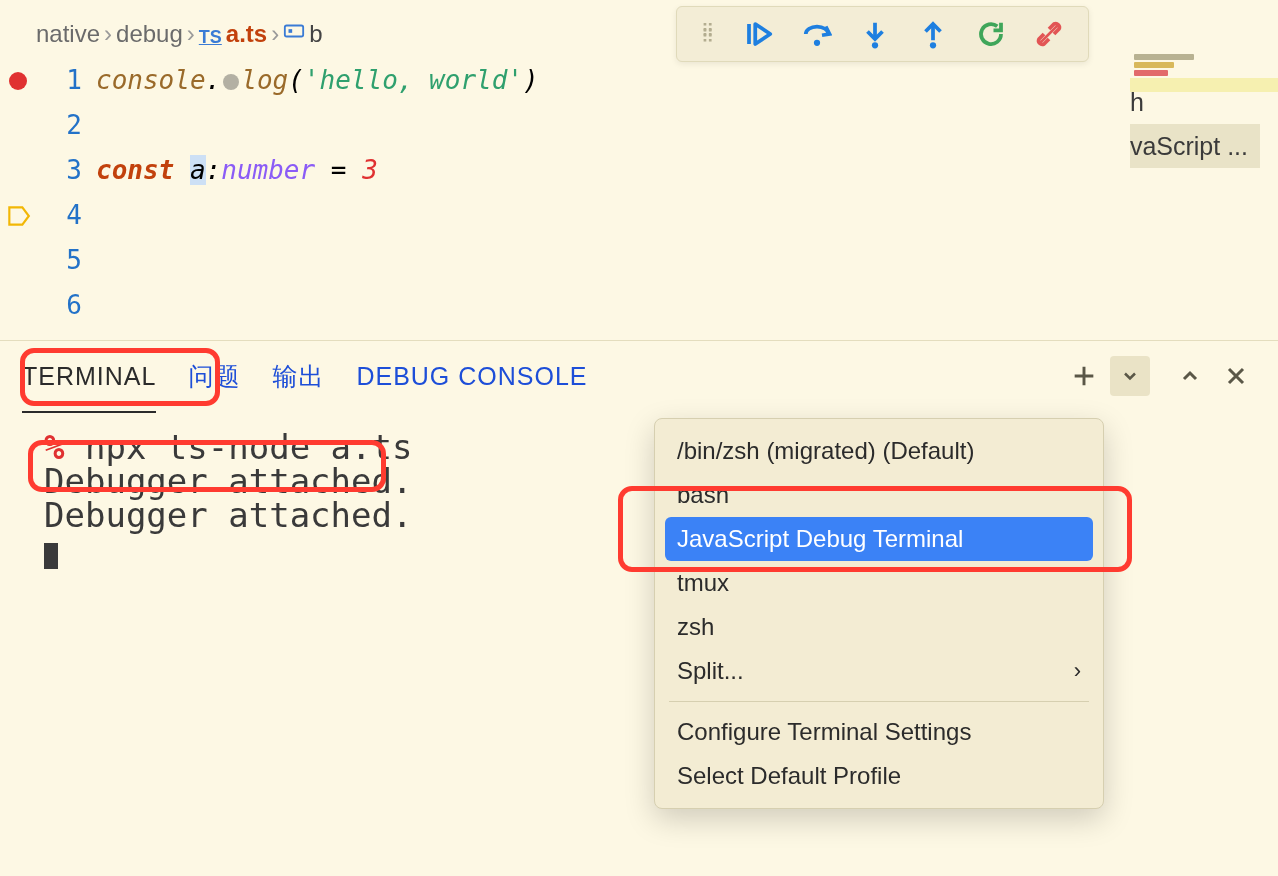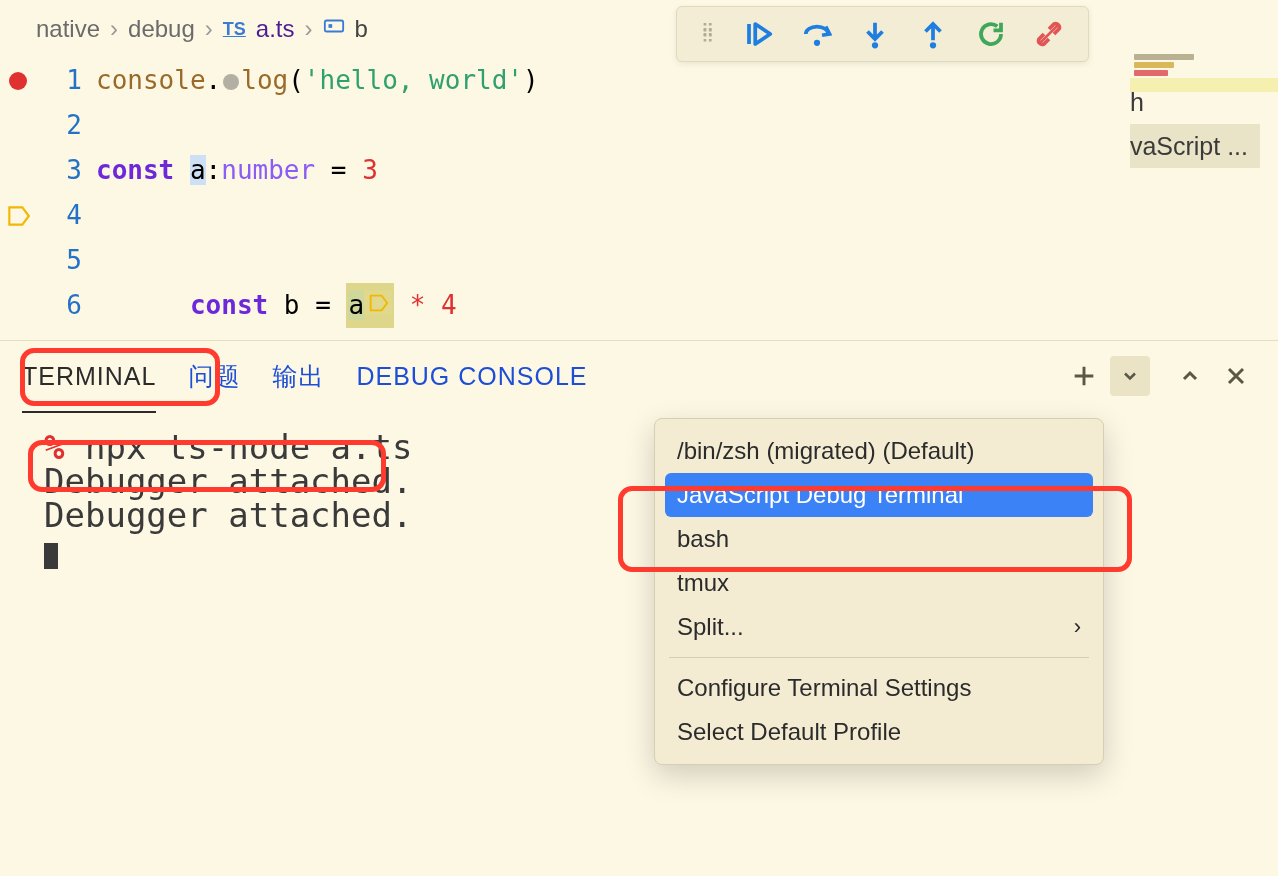--- a/index.html
+++ b/index.html
@@ -1,43 +1,43 @@
 <!DOCTYPE html>
 <html><head>
 <meta charset="utf-8">
 <style>
   * { box-sizing: border-box; margin: 0; padding: 0; }
   html, body { width: 1278px; height: 876px; font-family: -apple-system, "Segoe UI", sans-serif; background: #fdf8e4; overflow: hidden; }
   .mono { font-family: "Menlo", "Consolas", monospace; }
 
   
   .breadcrumb {
-    display: flex; align-items: center; gap: 10px;
+    display: flex; align-items: flex-end; gap: 4px;
     padding: 10px 20px 0 36px; height: 48px;
     font-size: 24px; color: #6b6b6b;
   }
   .breadcrumb .sep { color: #9a9a9a; }
   .breadcrumb .ts-badge { color: #3a7bd5; font-weight: 700; font-size: 18px; text-decoration: underline; }
-  .breadcrumb .file { color: #4c1d95; }
+  .breadcrumb .file { color: #c2410c; font-weight: bold; }
   .breadcrumb .sym-icon { color: #3a7bd5; font-size: 22px; }
   .breadcrumb .sym { color: #444; }
 
   
   .editor-wrap { position: relative; display: flex; height: 292px; }
   .gutter-breakpoints { width: 36px; padding-top: 10px; }
   .gutter-breakpoints div { height: 45px; display:flex; align-items:center; justify-content:center; }
   .bp-red { width: 18px; height: 18px; border-radius: 50%; background: #e03131; }
   .bp-arrow { fill:none; stroke:#f2b705; stroke-width:2; }
 
   .gutter-lines { width: 60px; padding-top: 10px; }
   .gutter-lines div { height: 45px; font-size: 26px; color:#2372c8; font-family:"Menlo",monospace; text-align:right; padding-right:14px; line-height:45px; }
 
   .code { flex:1; padding-top:10px; font-size:26px; line-height:45px; }
-  .code .line { height:45px; white-space:pre; position:relative; }
-  .kw { color:#6d28d9; font-weight:600; }
+  .code .line { height:45px; white-space:pre; position:relative;font-style:italic; }
+  .kw { color:#c2410c; font-weight:600; }
   .ident-a-sel { background:#cde0f5; }
   .type { color:#8b5cf6; }
   .num { color:#e03131; font-weight:500;}
   .op { color:#e03131; }
   .func { color:#9a6a2a; }
   .str { color:#2fa06e; }
   .dot-sug { display:inline-block; width:16px; height:16px; border-radius:50%; background:#b3b0a3; vertical-align:middle; margin:0 2px; }
   .hl-line { position:absolute; left:0; right:150px; top:0; bottom:0; background:#f6f0b0; z-index:-1; }
   .inline-arrow { display:inline-flex; align-items:center; justify-content:center; width:28px; height:24px; background:#e0d88a; }
   .inline-arrow svg { width:22px; height:22px; }
@@ -136,26 +136,20 @@
     <div>2</div>
     <div>3</div>
     <div>4</div>
     <div>5</div>
     <div>6</div>
   </div>
   <div class="code mono">
     <div class="line"><span class="func">console</span>.<span class="dot-sug"></span><span class="func">log</span>(<span class="str">'hello, world'</span>)</div>
     <div class="line"></div>
     <div class="line"><span class="kw">const</span> <span class="ident-a-sel">a</span><span>:</span><span class="type">number</span><span> = </span><span class="num">3</span></div>
-    <div class="line">
-      <div class="hl-line"></div>
-      <span class="kw">const</span><span> b </span><span>= </span><span class="a-box"><span class="ident-a-sel" style="background:#cdd89a;">a</span><span class="inline-arrow"><svg viewBox="0 0 24 24">
-              <path d="M4 4 L16 4 L22 12 L16 20 L4 20 Z" fill="none" stroke="#f2b705" stroke-width="2"></path>
-            </svg></span></span><span class="op"> * </span><span class="num">4</span>
-    </div>
     <div class="line"></div>
     <div class="line"></div>
   </div>
 
   <div class="minimap">
     <div class="mm-line" style="width:60px;background:#b8b292;margin-top:6px;"></div>
     <div class="mm-line" style="width:40px;background:#d8b85a;"></div>
     <div class="mm-line" style="width:34px;background:#e26a6a;"></div>
     <div class="mm-yellow" style="top:30px;"></div>
   </div>
@@ -244,28 +238,31 @@
   <div class="term-side">
     <div>h</div>
     <div class="hl">vaScript ...</div>
   </div>
 </div>
 
 <div class="menu">
   <div class="menu-item">
       <span>/bin/zsh (migrated) (Default)</span>
     </div>
+  <div class="menu-item">
+      <span>bash</span>
+    </div>
   <div class="menu-item selected">
       <span>JavaScript Debug Terminal</span>
     </div>
   <div class="menu-item">
-      <span>bash</span>
-    </div>
-  <div class="menu-item">
       <span>tmux</span>
+    </div>
+  <div class="menu-item">
+      <span>zsh</span>
     </div>
   <div class="menu-item">
       <span>Split...</span>
       <span class="chev">›</span>
     </div>
   <div class="menu-sep"></div>
   <div class="menu-item">
       <span>Configure Terminal Settings</span>
     </div>
   <div class="menu-item">

